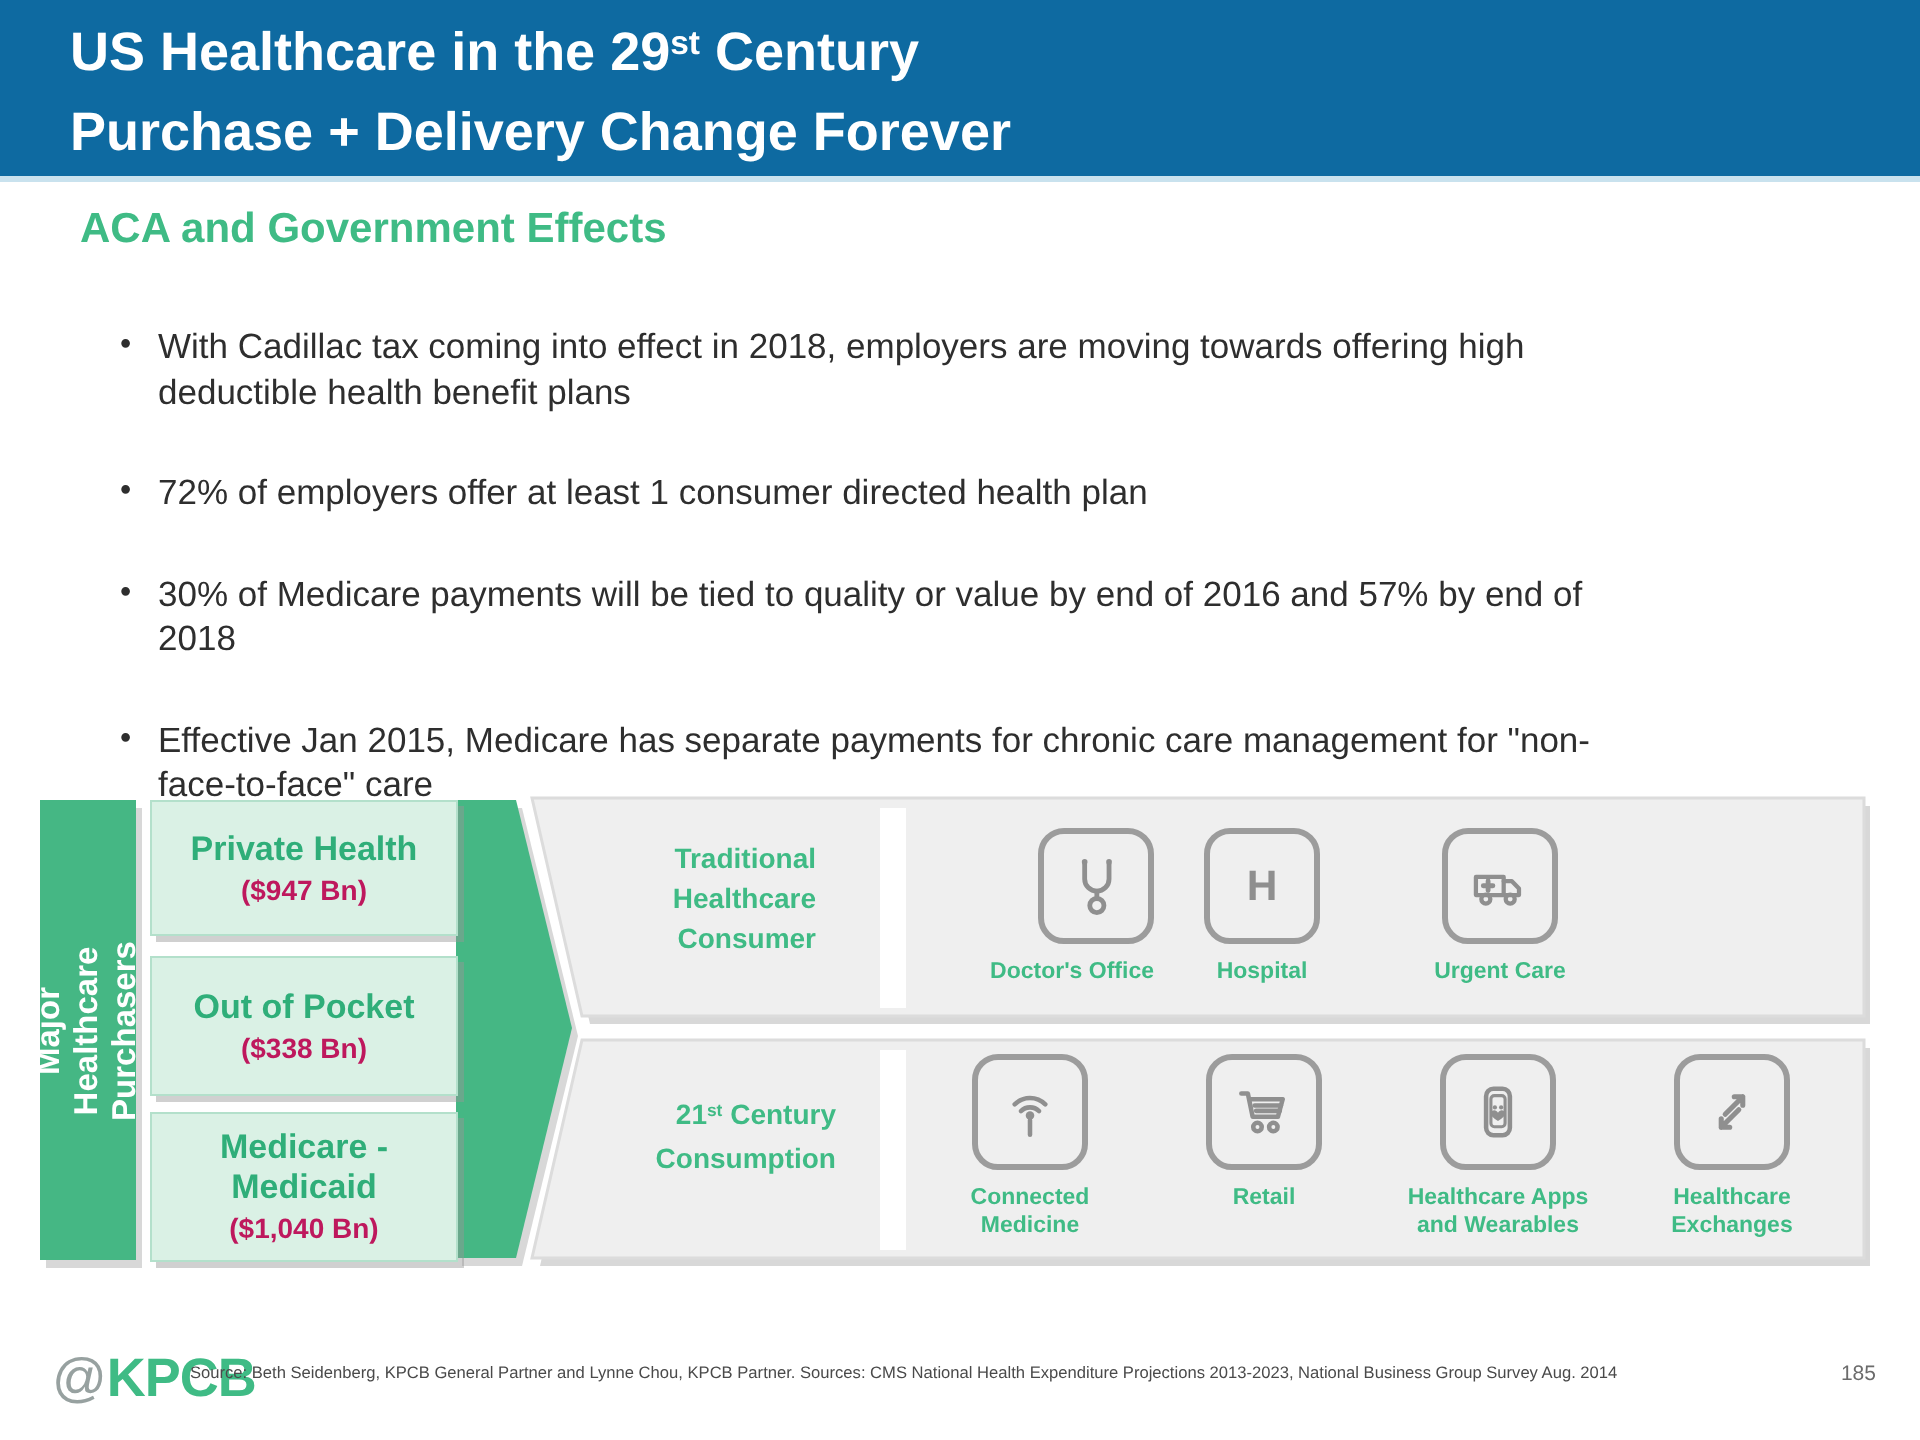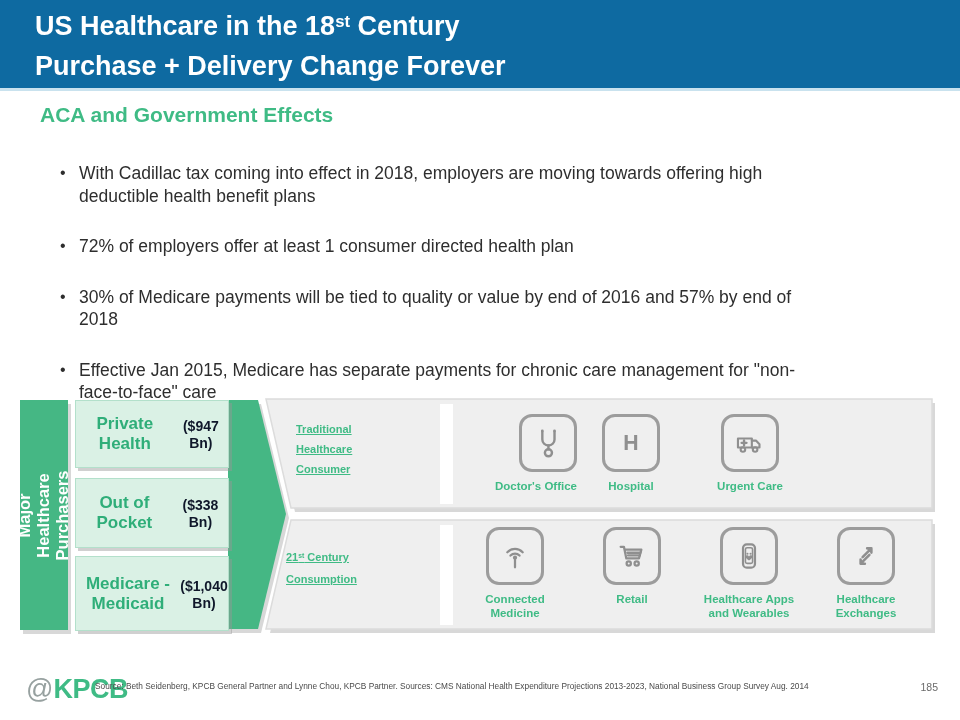--- a/index.html
+++ b/index.html
@@ -23,28 +23,28 @@
   .diagram{position:absolute;left:20px;top:397px;width:915px;height:237px;}
   .diagram svg.shapes{position:absolute;left:0;top:0;width:915px;height:237px;}
 
   .sidebar-label-wrap{position:absolute;left:0;top:3px;width:48px;height:230px;
                       display:flex;align-items:center;justify-content:center;}
   .sidebar-label{transform:rotate(-90deg);width:185px;text-align:center;color:#ffffff;
                  font-weight:700;font-size:16.5px;line-height:19px;}
 
   .pbox{position:absolute;left:55px;width:152px;background:#DAF1E5;border:1px solid #B3E0CB;
         box-shadow:3px 3px 0 rgba(150,150,150,.45);
-        display:flex;flex-direction:row;align-items:center;justify-content:center;text-align:center;}
+        display:flex;flex-direction:column;align-items:center;justify-content:center;text-align:center;}
   .pbox .t{color:#2FAE79;font-weight:700;font-size:17px;line-height:20px;}
-  .pbox .a{color:#0f172a;font-weight:700;font-size:14px;line-height:17px;margin-top:2px;}
+  .pbox .a{color:#be185d;font-weight:700;font-size:14px;line-height:17px;margin-top:2px;}
   .pbox1{top:3px;height:66px;}
   .pbox2{top:81px;height:68px;}
   .pbox3{top:159px;height:73px;}
 
-  .bandlabel{position:absolute;color:#3FBB85;font-weight:700;font-size:11px;line-height:20px;text-align:left;text-decoration:underline;}
+  .bandlabel{position:absolute;color:#3FBB85;font-weight:700;font-size:14px;line-height:20px;text-align:right;}
   .bandlabel.row1{left:276px;top:22px;width:112px;}
   .bandlabel.row2{left:266px;top:150px;width:132px;}
 
   .icell{position:absolute;width:120px;display:flex;flex-direction:column;align-items:center;}
   .ibox{width:52px;height:52px;border:3px solid #9C9C9C;border-radius:13px;
         display:flex;align-items:center;justify-content:center;}
   .ilabel{margin-top:7px;color:#3FBB85;font-size:11.5px;font-weight:700;line-height:14px;text-align:center;}
   .icell.r2 .ilabel{width:100px;}
 
   
@@ -54,21 +54,21 @@
   .source{position:absolute;left:95px;top:681px;width:800px;color:#4A4A4A;font-size:8.3px;line-height:10px;}
   .pagenum{position:absolute;right:22px;top:681px;color:#6B6B6B;font-size:10.5px;}
 </style>
 </head>
 <body>
 
 <div class="slide">
 
   <div class="header">
     <div class="title">
-      <div><span>US Healthcare in the 18</span><span class="sup">st</span><span> Century</span></div>
+      <div><span>US Healthcare in the 29</span><span class="sup">st</span><span> Century</span></div>
       <div>Purchase + Delivery Change Forever</div>
     </div>
   </div>
   <div class="header-strip"></div>
 
   <div class="section-heading">ACA and Government Effects</div>
 
   <ul class="bullets">
     <li>
       <div>With Cadillac tax coming into effect in 2018, employers are moving towards offering high</div>

